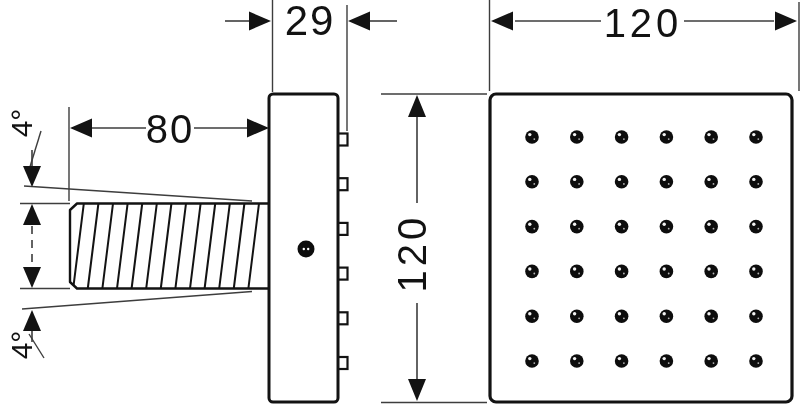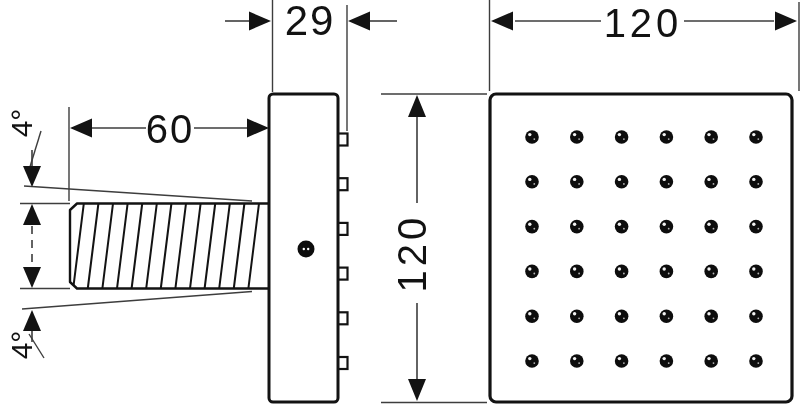--- a/index.html
+++ b/index.html
@@ -314,20 +314,20 @@
         <polygon fill="#131313" points="417,95 408,117 426,117"></polygon>
         <polygon fill="#131313" points="417,401 408,379 426,379"></polygon>
       </g>
     </g>
   </svg>
 
   <div class="dim-label" style="left:270px;top:1px;width:80px;font-size:42px;">29</div>
 
   <div class="dim-label" style="left:583px;top:3px;width:120px;letter-spacing:4px;">120</div>
 
-  <div class="dim-label" style="left:130px;top:109px;width:80px;">60</div>
+  <div class="dim-label" style="left:130px;top:109px;width:80px;">80</div>
 
   <div class="dim-label rot" style="left:352px;top:233px;width:120px;letter-spacing:4px;">120</div>
 
   <div class="angle-label" style="left:-8px;top:106px;width:60px;">4°</div>
 
   <div class="angle-label" style="left:-8px;top:328px;width:60px;">4°</div>
 </div>
 
 </body></html>

